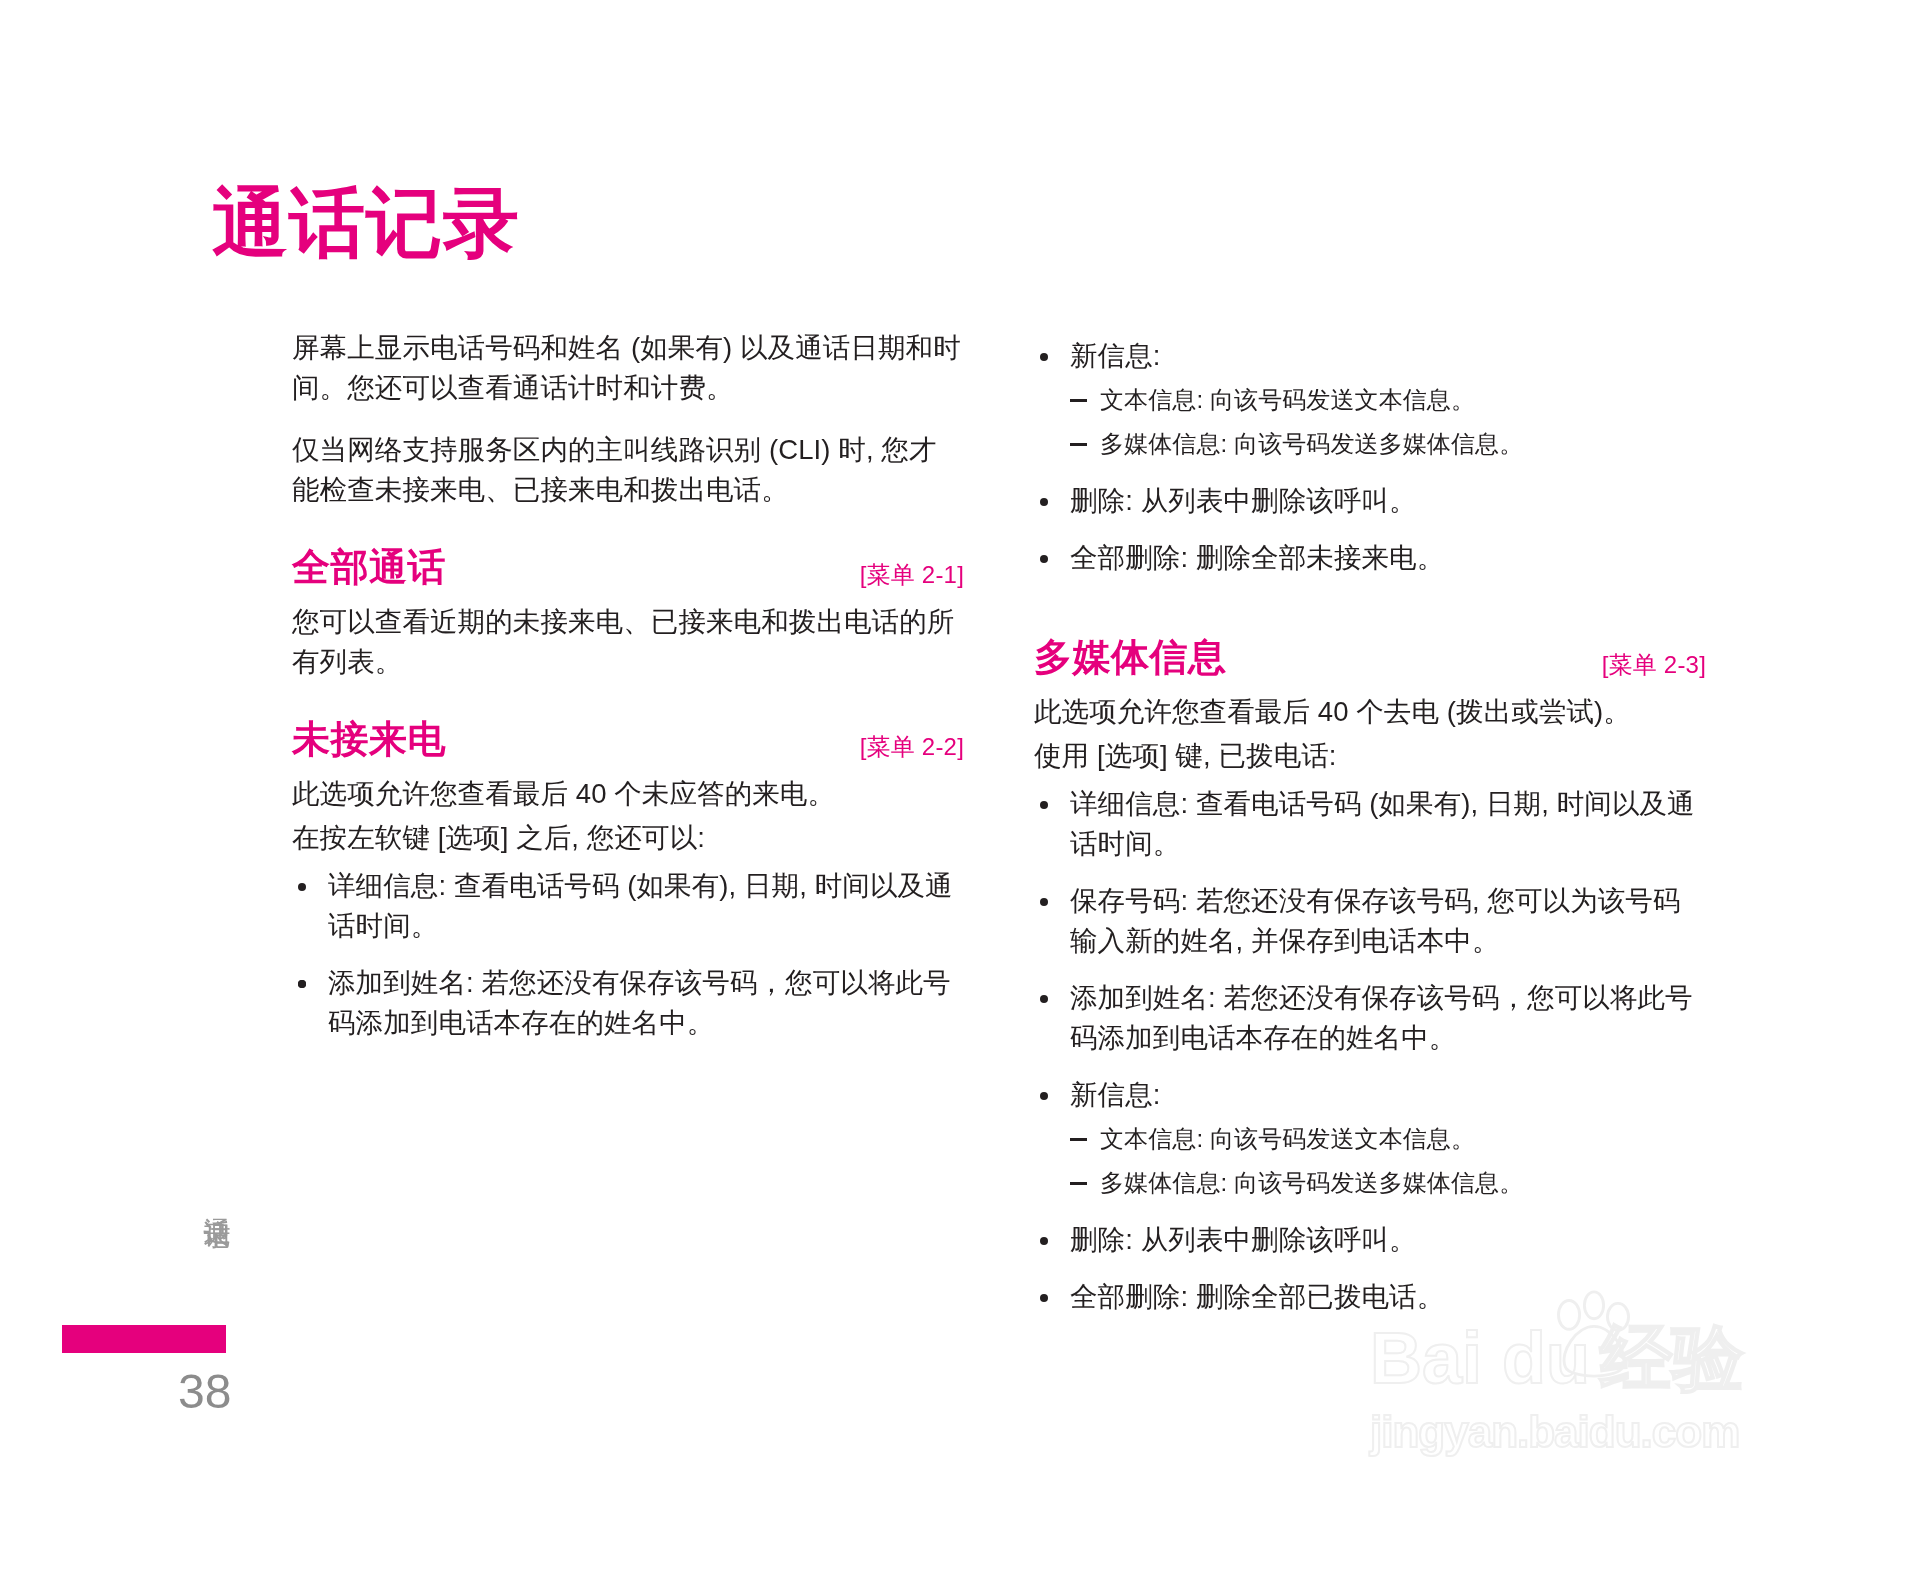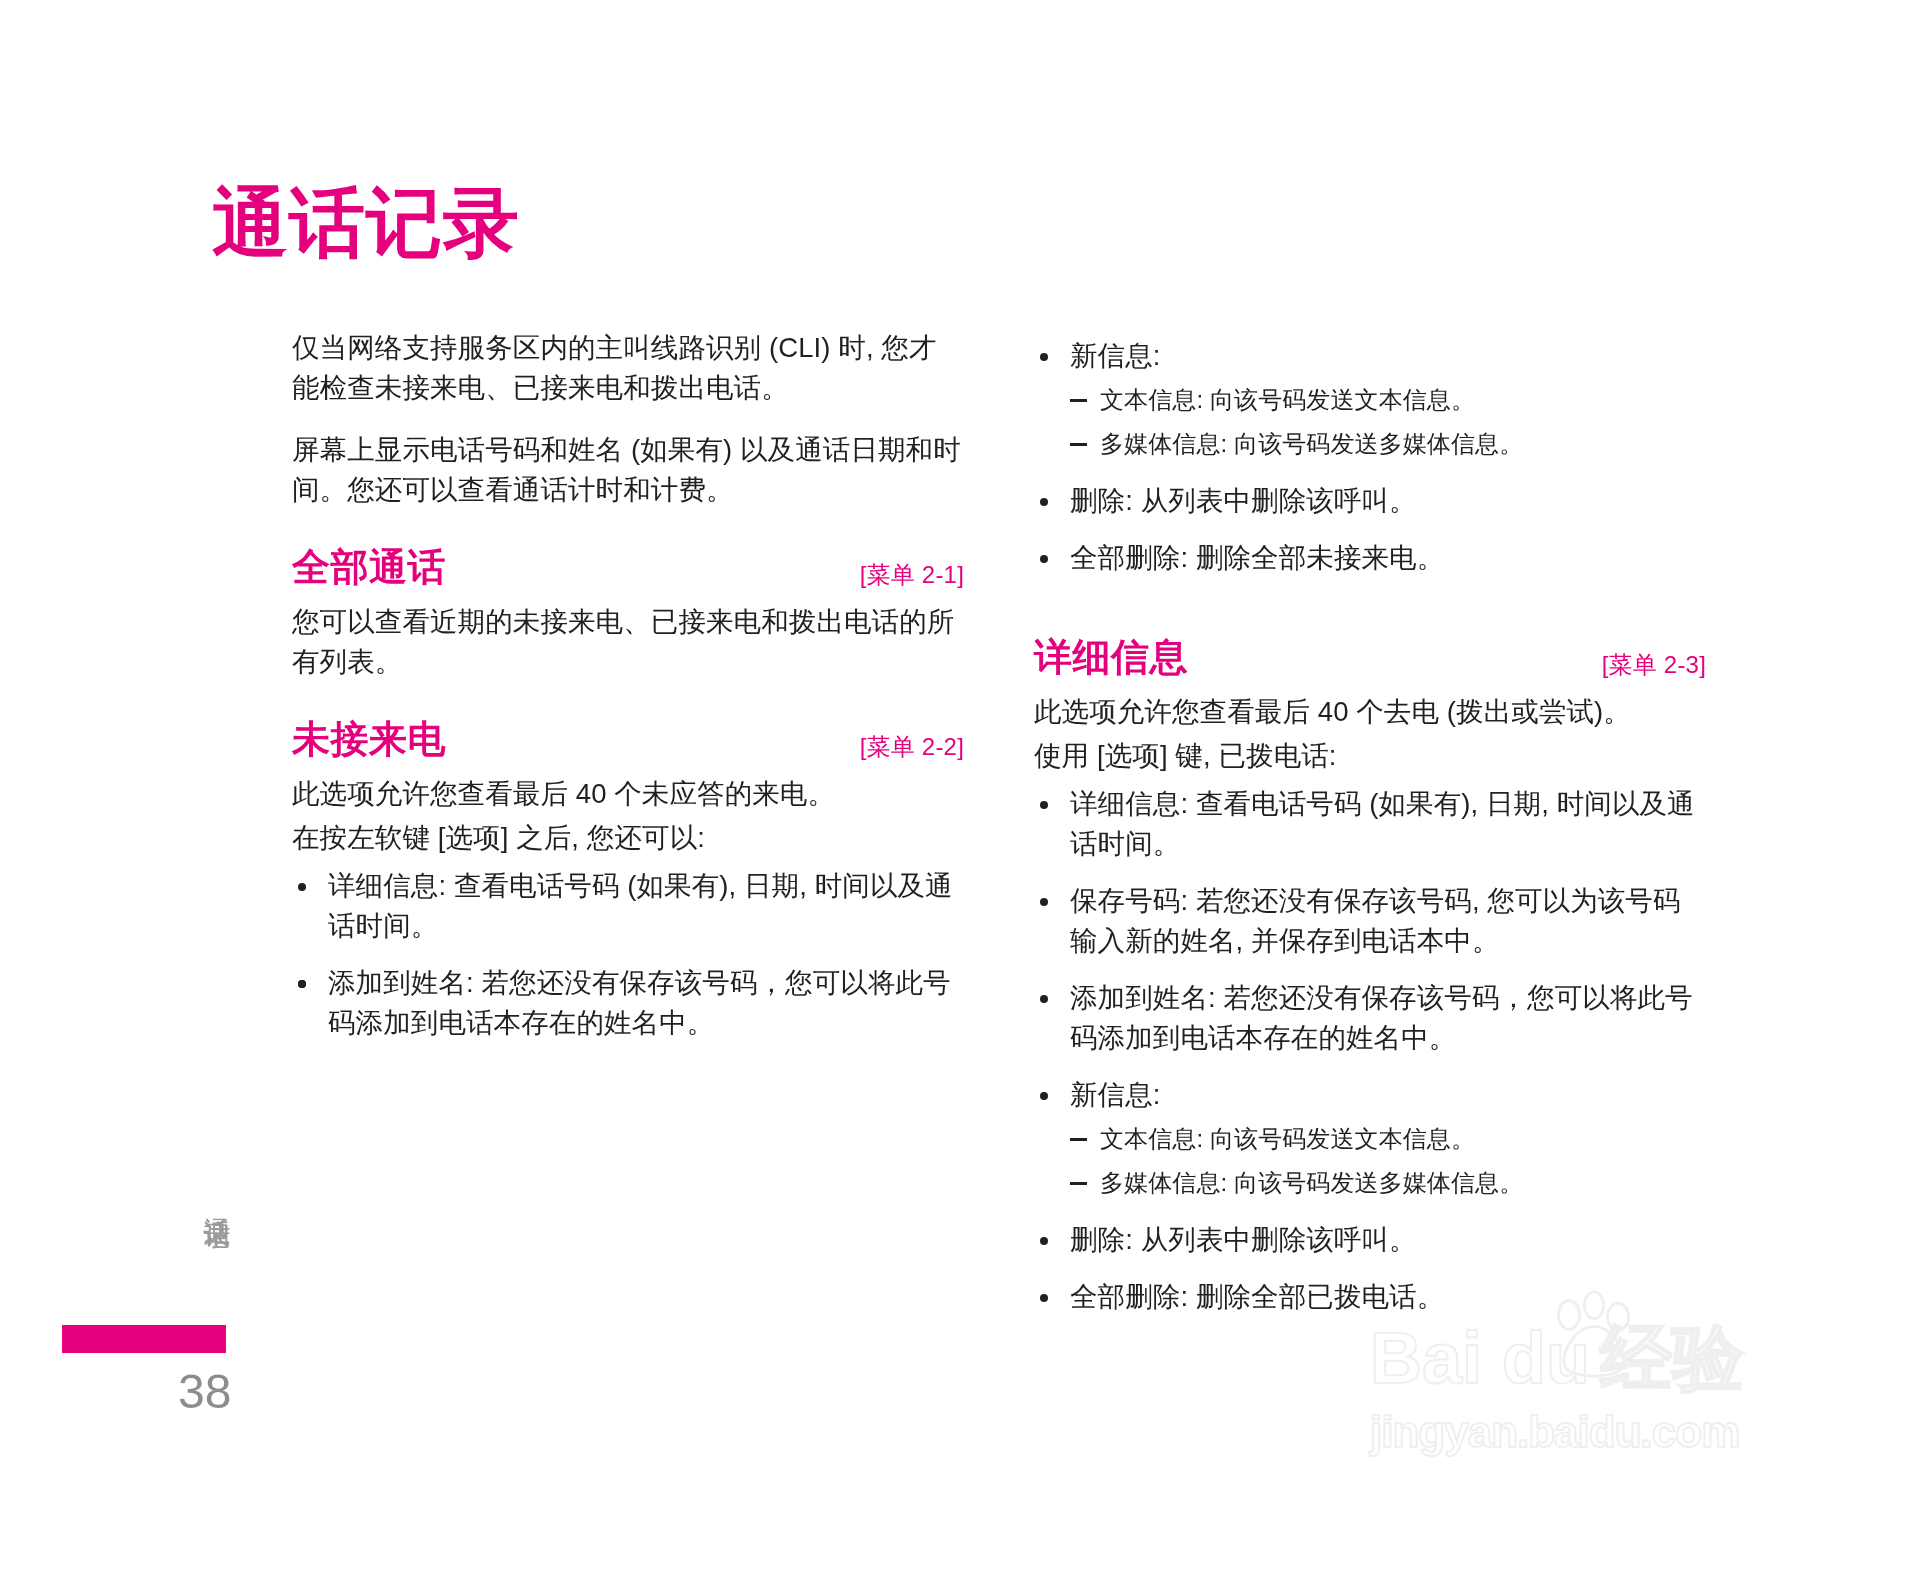--- a/index.html
+++ b/index.html
@@ -193,23 +193,23 @@
 </style>
 </head>
 <body>
 
 <div class="page">
 
   <div class="page-title">通话记录</div>
 
   <div class="col col-left">
 
+    <p class="para">屏幕上显示电话号码和姓名 (如果有) 以及通话日期和时间。您还可以查看通话计时和计费。</p>
+
     <p class="para">仅当网络支持服务区内的主叫线路识别 (CLI) 时, 您才能检查未接来电、已接来电和拨出电话。</p>
-
-    <p class="para">屏幕上显示电话号码和姓名 (如果有) 以及通话日期和时间。您还可以查看通话计时和计费。</p>
 
     <div class="section">
       <div class="section-title">全部通话</div>
       <div class="section-tag">[菜单 2-1]</div>
     </div>
     <p class="para">您可以查看近期的未接来电、已接来电和拨出电话的所有列表。</p>
 
     <div class="section">
       <div class="section-title">未接来电</div>
       <div class="section-tag">[菜单 2-2]</div>
@@ -254,21 +254,21 @@
         <span class="dot"></span>
         <span>删除: 从列表中删除该呼叫。</span>
       </li>
       <li>
         <span class="dot"></span>
         <span>全部删除:  删除全部未接来电。</span>
       </li>
     </ul>
 
     <div class="section" style="margin-top:58px">
-      <div class="section-title">详细信息</div>
+      <div class="section-title">多媒体信息</div>
       <div class="section-tag">[菜单 2-3]</div>
     </div>
     <p class="para" style="margin-bottom:4px">此选项允许您查看最后 40 个去电 (拨出或尝试)。</p>
     <p class="para" style="margin-bottom:6px">使用 [选项] 键, 已拨电话:</p>
 
     <ul class="bullets">
       <li>
         <span class="dot"></span>
         <span>详细信息: 查看电话号码 (如果有), 日期, 时间以及通话时间。</span>
       </li>

